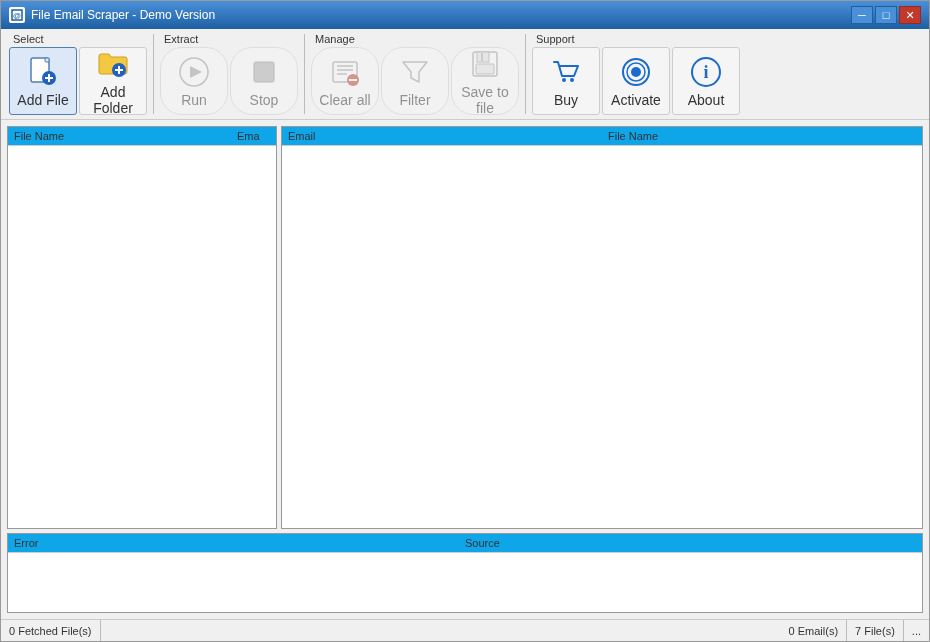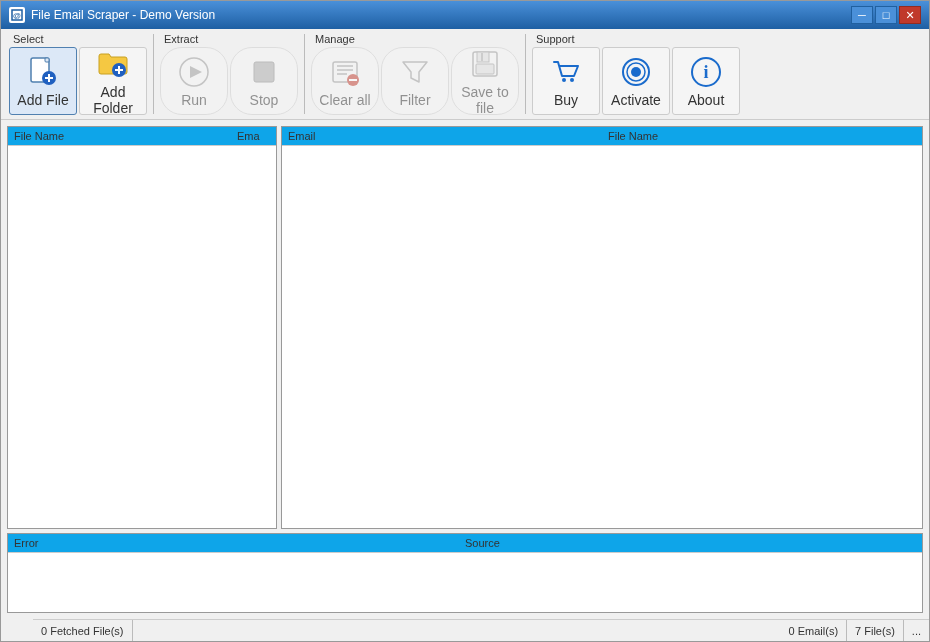--- a/index.html
+++ b/index.html
@@ -209,21 +209,20 @@
     .bottom-col.error { flex: 1; }
     .bottom-col.source { flex: 1; }
 
     .status-bar {
       height: 22px;
       background: #f0f0f0;
       border-top: 1px solid #ccc;
       display: flex;
       align-items: center;
       flex-shrink: 0;
-      margin-left: 32px;
     }
     .status-segment {
       border-right: 1px solid #bbb;
       padding: 0 8px;
       height: 100%;
       display: flex;
       align-items: center;
       font-size: 11px;
       color: #333;
     }

